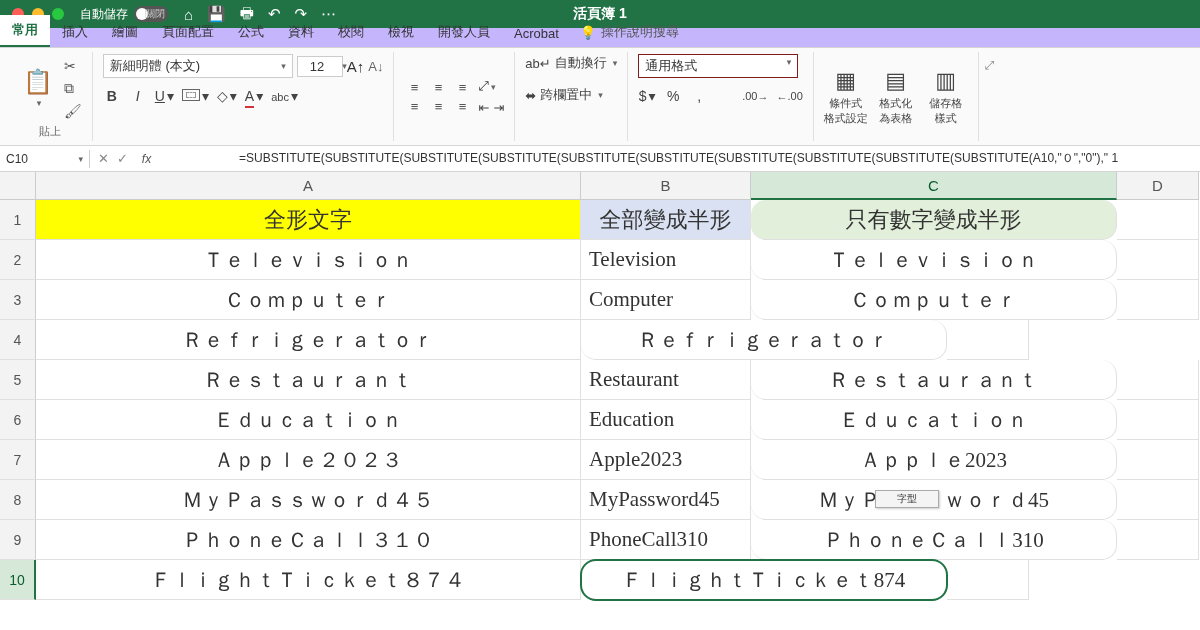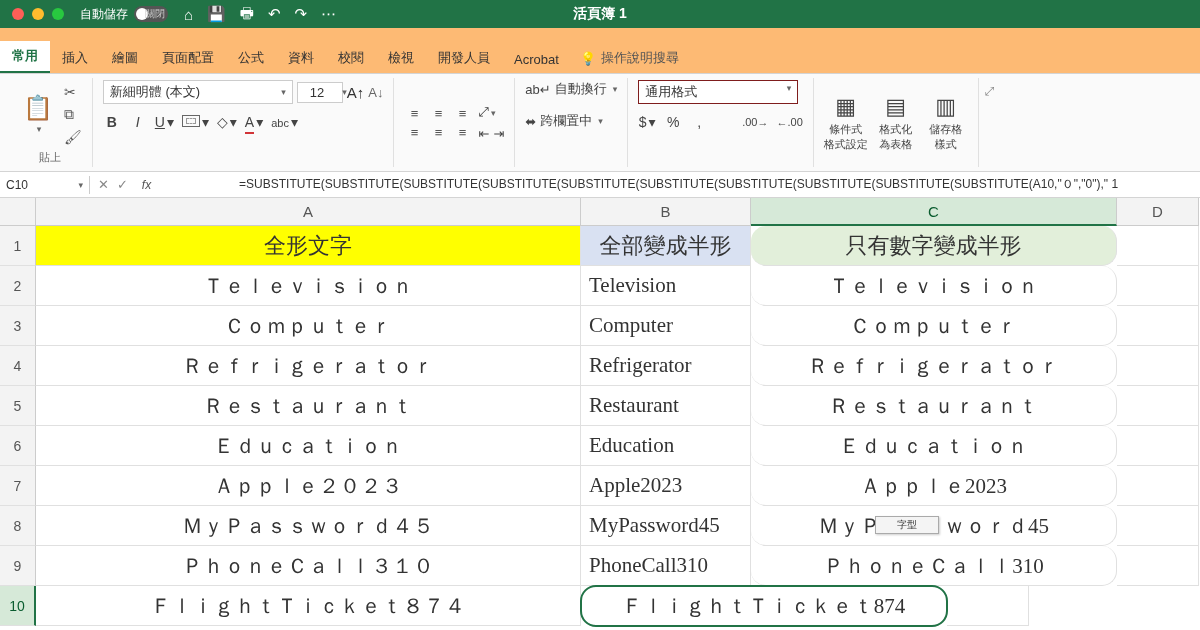--- a/index.html
+++ b/index.html
@@ -12,21 +12,21 @@
 .dot.yellow { background: #febc2e; }
 .dot.green { background: #28c840; }
 .autosave { display: flex; align-items: center; gap: 6px; margin-right: 10px; }
 .toggle { width: 34px; height: 16px; background: #555; border-radius: 10px; position: relative; display: flex; align-items: center; justify-content: flex-start; padding: 0 2px; }
 .toggle-knob { width: 12px; height: 12px; background: #fff; border-radius: 50%; }
 .toggle-txt { font-size: 10px; color: #ccc; position: absolute; right: 3px; }
 .title-icons { display: flex; gap: 14px; margin-left: 6px; align-items: center; }
 .title-icons span { font-size: 15px; }
 .doc-title { position: absolute; left: 50%; transform: translateX(-50%); font-weight: 600; font-size: 14px; }
 
-.tabbar { height: 46px; background: #fdba74; display: flex; align-items: flex-end; border-bottom: 1px solid #d4d4d4; }
+.tabbar { height: 20px; background: #c4b5fd; display: flex; align-items: flex-end; border-bottom: 1px solid #d4d4d4; }
 .tab { padding: 6px 12px; font-size: 13px; color: #333; cursor: pointer; }
 .tab.active { background: #fff; color: #217346; font-weight: 600; border-bottom: 2px solid #217346; }
 .tell-me { display: flex; align-items: center; gap: 4px; color: #555; font-size: 13px; padding: 6px 10px; }
 
 .ribbon { height: 98px; background: #fafafa; border-bottom: 1px solid #d4d4d4; display: flex; padding: 4px 8px; }
 .ribbon-group { display: flex; flex-direction: column; justify-content: space-between; border-right: 1px solid #e0e0e0; padding: 2px 10px; }
 .ribbon-group:last-child { border-right: none; }
 .group-body { display: flex; align-items: center; gap: 6px; flex: 1; }
 .group-label { font-size: 11px; color: #666; text-align: center; margin-top: 2px; }
 .bigbtn { display: flex; flex-direction: column; align-items: center; justify-content: center; width: 40px; gap: 2px; }
@@ -295,21 +295,20 @@
           <div class="cell D"></div>
         </div>
         <div class="datarow">
           <div class="cell A">Ｃｏｍｐｕｔｅｒ</div>
           <div class="cell B">Computer</div>
           <div class="cell C">Ｃｏｍｐｕｔｅｒ</div>
           <div class="cell D"></div>
         </div>
         <div class="datarow">
           <div class="cell A">Ｒｅｆｒｉｇｅｒａｔｏｒ</div>
-          <div class="cell B">Refrigerator</div>
           <div class="cell C">Ｒｅｆｒｉｇｅｒａｔｏｒ</div>
           <div class="cell D"></div>
         </div>
         <div class="datarow">
           <div class="cell A">Ｒｅｓｔａｕｒａｎｔ</div>
           <div class="cell B">Restaurant</div>
           <div class="cell C">Ｒｅｓｔａｕｒａｎｔ</div>
           <div class="cell D"></div>
         </div>
         <div class="datarow">

